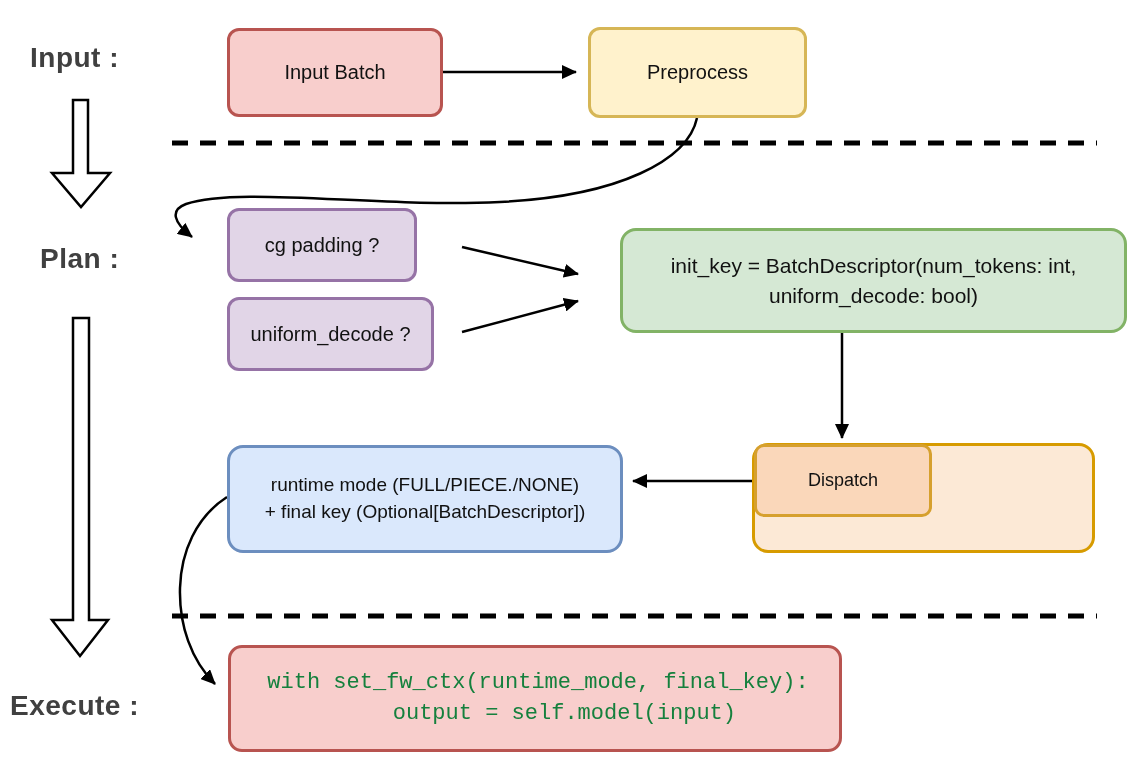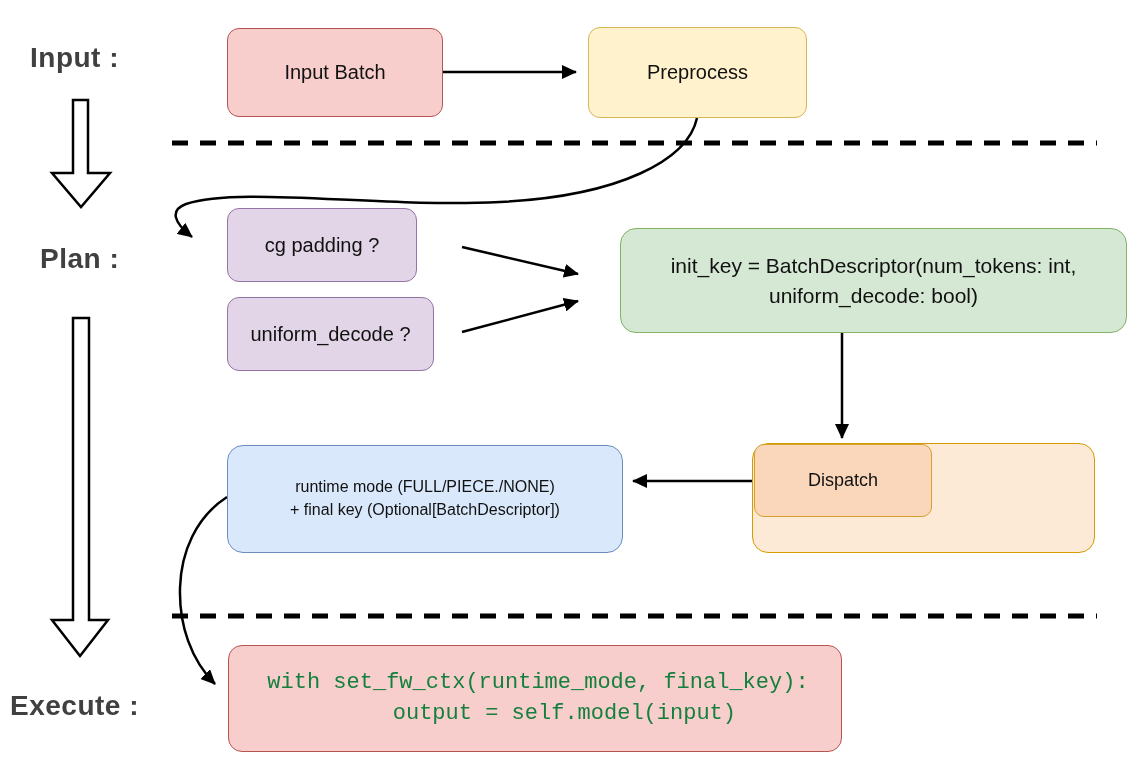--- a/index.html
+++ b/index.html
@@ -14,38 +14,38 @@
   .stage-label{
     position:absolute;
     font-size:28px;font-weight:bold;color:#404040;
     white-space:nowrap;letter-spacing:0.5px;
   }
   .node{
     position:absolute;
     box-sizing:border-box;
     display:flex;flex-direction:column;align-items:center;justify-content:center;
     text-align:center;color:#111111;
-    border-radius:12px;border:1px solid #4c1d95;
+    border-radius:12px;border:3px solid #4c1d95;
     line-height:1.42;
   }
   .node .ln{white-space:pre;}
   .pink   {background:#F8CECC;border-color:#B85450;}
   .yellow {background:#FFF2CC;border-color:#D6B656;}
   .purple {background:#E1D5E7;border-color:#9673A6;}
   .green  {background:#D5E8D4;border-color:#82B366;}
   .blue   {background:#DAE8FC;border-color:#6C8EBF;}
   .orange-outer{background:#FCE9D6;border-color:#D79B00;}
   .peach  {background:#FAD7BA;border-color:#D6A02E;text-align:right;}
 
   #node-input-batch   {left:227px;top:28px;width:216px;height:89px;font-size:20px;}
   #node-preprocess    {left:588px;top:27px;width:219px;height:91px;font-size:20px;}
   #node-cg-padding    {left:227px;top:208px;width:190px;height:74px;font-size:20px;}
   #node-uniform-decode{left:227px;top:297px;width:207px;height:74px;font-size:20px;}
   #node-init-key      {left:620px;top:228px;width:507px;height:105px;font-size:21px;border-radius:16px;}
-  #node-runtime-mode  {left:227px;top:445px;width:396px;height:108px;font-size:16px;border-radius:16px;}
+  #node-runtime-mode  {left:227px;top:445px;width:396px;height:108px;font-size:19px;border-radius:16px;}
   #node-cuda-outer    {left:752px;top:443px;width:343px;height:110px;border-radius:16px;}
   #node-dispatch      {left:754px;top:444px;width:178px;height:73px;font-size:18px;border-radius:10px;}
   #cuda-label{
     position:absolute;left:930px;top:443px;width:164px;height:110px;
     display:flex;align-items:center;justify-content:center;text-align:center;
     font-size:22px;color:#111;line-height:1.5;
   }
   #node-execute-code{
     left:228px;top:645px;width:614px;height:107px;
     font-family:Liberation Mono, monospace;

